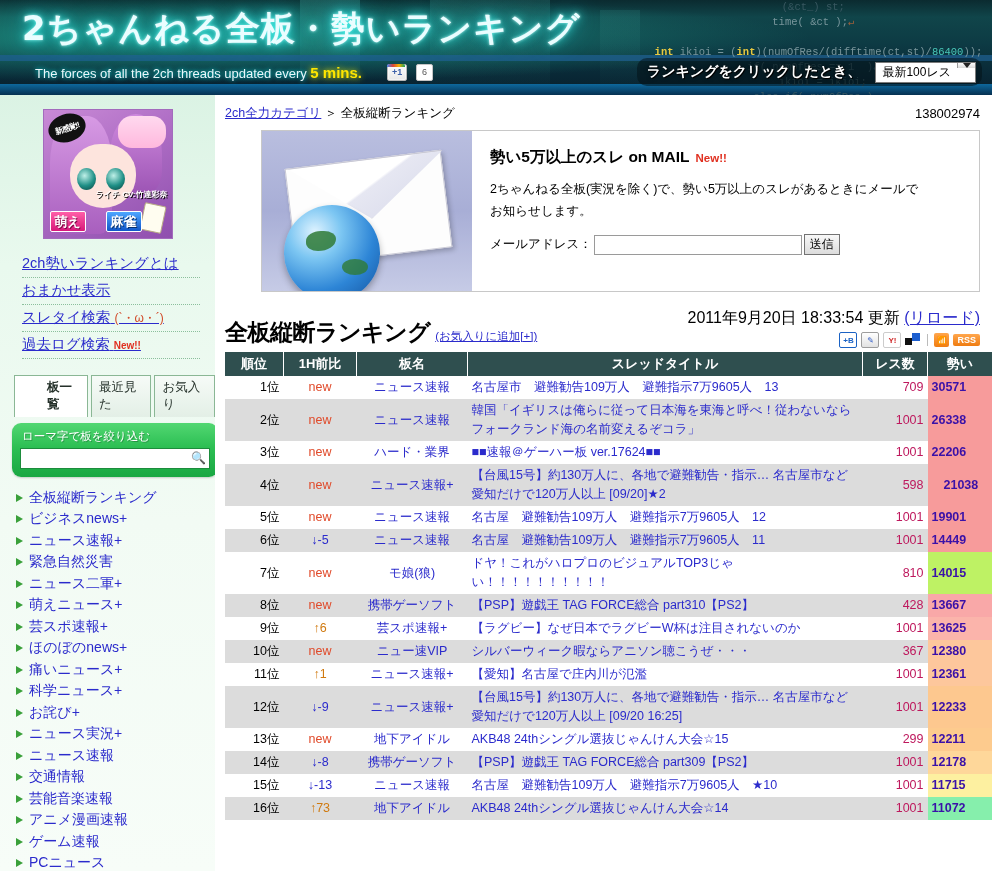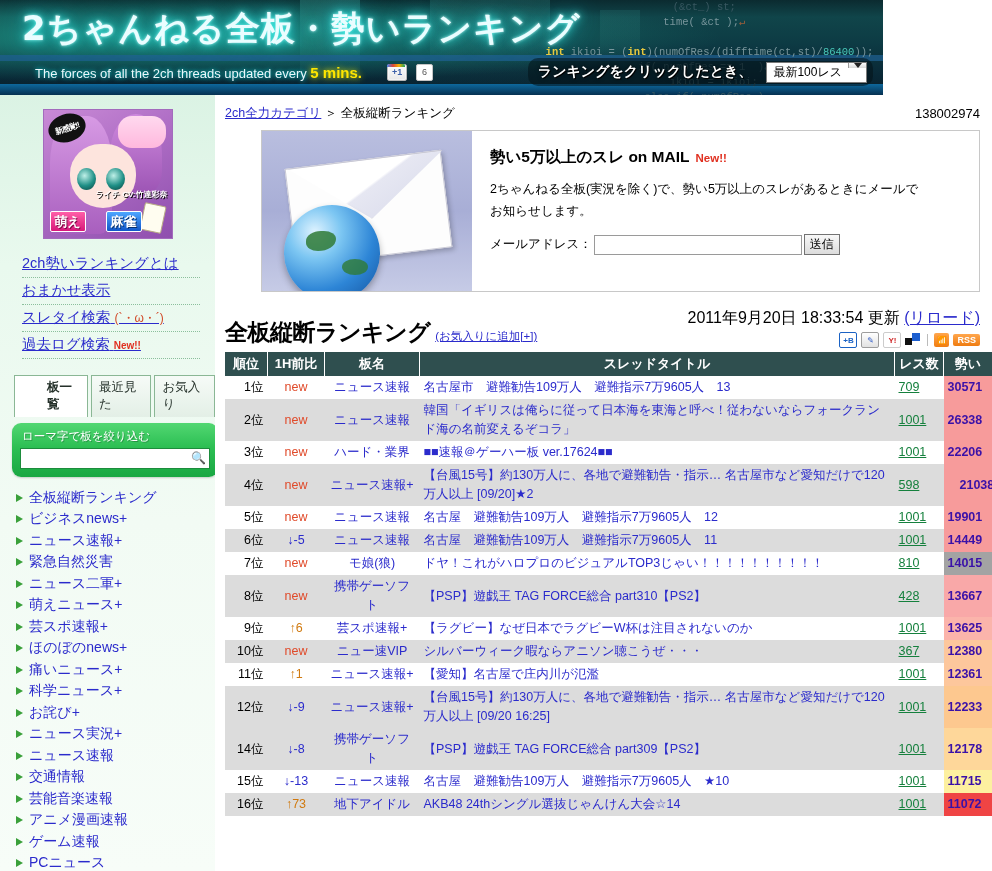--- a/index.html
+++ b/index.html
@@ -4,21 +4,21 @@
 <style>
   html,body{margin:0;padding:0;}
   body{
     width:992px;height:871px;overflow:hidden;
     background:#ffffff;
     font-family:"Liberation Sans","DejaVu Sans",sans-serif;
     font-size:13px;color:#000;
   }
   
   #banner{
-    position:relative;width:883px;height:95px;overflow:hidden;
+    position:relative;width:992px;height:95px;overflow:hidden;
     background:
       radial-gradient(ellipse at 18% 40%, rgba(40,200,170,.55) 0%, rgba(10,60,60,0) 55%),
       linear-gradient(180deg,#0b2b30 0%,#10454a 18%,#0d3b44 45%,#0a2d3a 70%,#071e2c 100%);
   }
   .bldg{position:absolute;background:linear-gradient(180deg,rgba(60,170,160,.30),rgba(10,50,60,.05));}
   #bannerTitle{
     position:absolute;left:22px;top:6px;
     font-family:"DejaVu Sans","Liberation Sans",sans-serif;
     font-size:34px;font-weight:bold;color:#eafdff;letter-spacing:1px;
     text-shadow:0 0 10px #39f3e6,0 0 22px #1bb7c8,0 0 3px #fff;
@@ -216,39 +216,39 @@
   .sbm.rssicon{width:15px;background:linear-gradient(180deg,#ffa64d,#f07d12);}
   #rssTag{
     font-size:9px;font-weight:bold;color:#fff;background:linear-gradient(180deg,#ffa64d,#ef7c11);
     padding:1px 4px;border-radius:2px;
   }
 
   
   table#rank{border-collapse:collapse;width:767px;margin:4px 0 0 10px;table-layout:fixed;}
   table#rank th{
     background:#2f4f4f;color:#ffffff;font-size:13px;font-weight:bold;
-    padding:3px 0;border-right:1px solid #ffffff;text-align:center;
+    padding:3px 8px;border-right:1px solid #ffffff;text-align:center;
   }
   table#rank th:last-child{border-right:none;}
   table#rank td{
     font-size:12.5px;padding:2px 4px;vertical-align:middle;border:none;
     line-height:19px;
   }
   tr.odd td{background:#ffffff;}
   tr.even td{background:#dcdcdc;}
   td.rank{width:42px;text-align:right;padding-right:6px;color:#000;}
   td.delta{width:56px;text-align:center;font-size:11.5px;}
   td.delta .new{color:#e04a2a;}
   td.delta .up{color:#d07a10;}
   td.delta .down{color:#2b2bcc;}
   td.board{width:94px;text-align:center;}
   td.board a{color:#2b2bcc;text-decoration:none;font-size:12.5px;}
   td.title{}
   td.title a{color:#2b2bcc;text-decoration:none;}
-  td.res{width:48px;color:#15803d;padding-right:3px;text-decoration:underline;}
+  td.res{width:48px;text-align:right;color:#be185d;padding-right:3px;}
   td.ikioi{width:48px;text-align:left;font-weight:bold;color:#3a11a8;padding-left:2px;}
 </style>
 </head>
 <body>
 
 <div id="banner">
   <div class="bldg" style="left:300px;top:0;width:60px;height:95px;"></div>
   <div class="bldg" style="left:430px;top:0;width:120px;height:95px;opacity:.7;"></div>
   <div class="bldg" style="left:600px;top:10px;width:40px;height:85px;opacity:.5;"></div>
   <div class="bldg" style="left:0px;top:55px;width:992px;height:6px;background:#1f5f8f;opacity:.75;"></div>
@@ -520,21 +520,21 @@
             <td class="title"><a href="#">名古屋　避難勧告109万人　避難指示7万9605人　11</a></td>
             <td class="res">1001</td>
             <td class="ikioi" style="background: rgb(247, 155, 155);">14449</td>
           </tr>
           <tr class="odd">
             <td class="rank">7位</td>
             <td class="delta"><span class="new">new</span></td>
             <td class="board"><a href="#">モ娘(狼)</a></td>
             <td class="title"><a href="#">ドヤ！これがハロプロのビジュアルTOP3じゃい！！！！！！！！！！</a></td>
             <td class="res">810</td>
-            <td class="ikioi" style="background: #a3a3a3; margin-top: 44px;">14015</td>
+            <td class="ikioi" style="background: #bef264; margin-top: 44px;">14015</td>
           </tr>
           <tr class="even">
             <td class="rank">8位</td>
             <td class="delta"><span class="new">new</span></td>
             <td class="board"><a href="#">携帯ゲーソフト</a></td>
             <td class="title"><a href="#">【PSP】遊戯王 TAG FORCE総合 part310【PS2】</a></td>
             <td class="res">428</td>
             <td class="ikioi" style="background: rgb(249, 168, 168);">13667</td>
           </tr>
           <tr class="odd">
@@ -562,20 +562,28 @@
             <td class="ikioi" style="background: rgb(253, 199, 156);">12361</td>
           </tr>
           <tr class="even">
             <td class="rank">12位</td>
             <td class="delta"><span class="down">↓-9</span></td>
             <td class="board"><a href="#">ニュース速報+</a></td>
             <td class="title"><a href="#">【台風15号】約130万人に、各地で避難勧告・指示… 名古屋市など愛知だけで120万人以上 [09/20 16:25]</a></td>
             <td class="res">1001</td>
             <td class="ikioi" style="background: rgb(253, 200, 143);">12233</td>
           </tr>
+          <tr class="odd">
+            <td class="rank">13位</td>
+            <td class="delta"><span class="new">new</span></td>
+            <td class="board"><a href="#">地下アイドル</a></td>
+            <td class="title"><a href="#">AKB48 24thシングル選抜じゃんけん大会☆15</a></td>
+            <td class="res">299</td>
+            <td class="ikioi" style="background: rgb(253, 203, 142);">12211</td>
+          </tr>
           <tr class="even">
             <td class="rank">14位</td>
             <td class="delta"><span class="down">↓-8</span></td>
             <td class="board"><a href="#">携帯ゲーソフト</a></td>
             <td class="title"><a href="#">【PSP】遊戯王 TAG FORCE総合 part309【PS2】</a></td>
             <td class="res">1001</td>
             <td class="ikioi" style="background: rgb(254, 215, 154);">12178</td>
           </tr>
           <tr class="odd">
             <td class="rank">15位</td>
@@ -584,19 +592,19 @@
             <td class="title"><a href="#">名古屋　避難勧告109万人　避難指示7万9605人　★10</a></td>
             <td class="res">1001</td>
             <td class="ikioi" style="background: rgb(253, 240, 160);">11715</td>
           </tr>
           <tr class="even">
             <td class="rank">16位</td>
             <td class="delta"><span class="up">↑73</span></td>
             <td class="board"><a href="#">地下アイドル</a></td>
             <td class="title"><a href="#">AKB48 24thシングル選抜じゃんけん大会☆14</a></td>
             <td class="res">1001</td>
-            <td class="ikioi" style="background: #ef4444; margin-top: 40px;">11072</td>
+            <td class="ikioi" style="background: #86efac; margin-top: 40px;">11072</td>
           </tr>
         </tbody>
     </table>
 
   </div>
 </div>
 
 </body></html>

